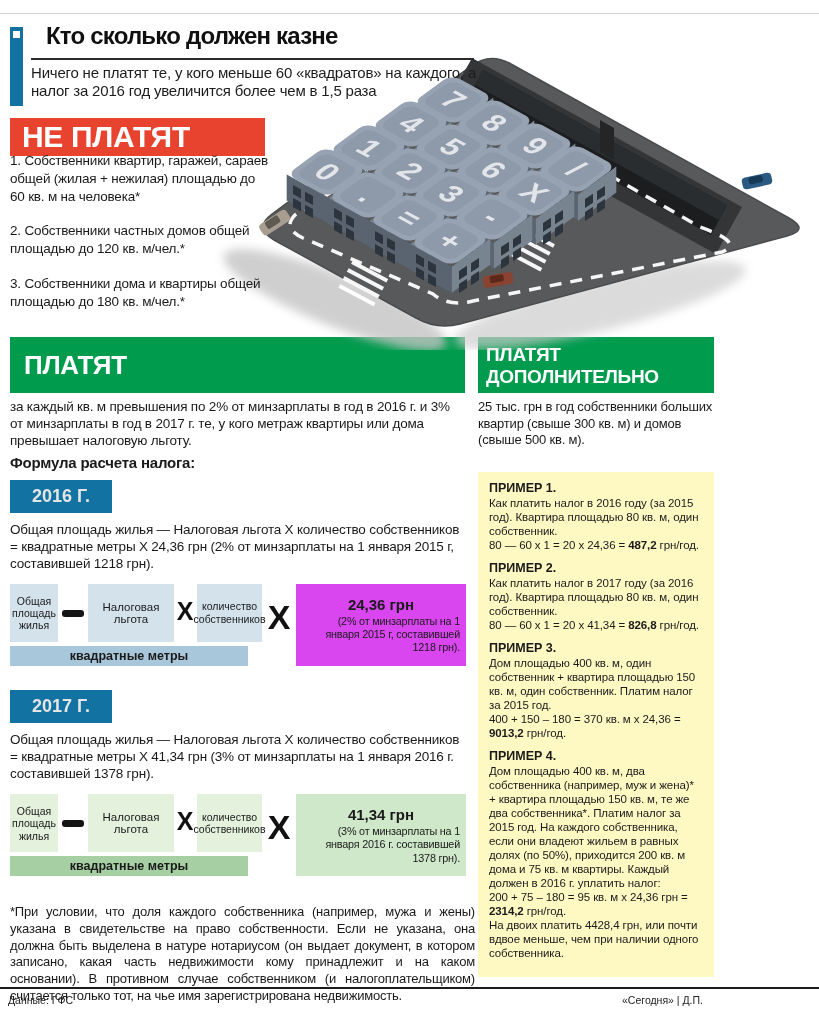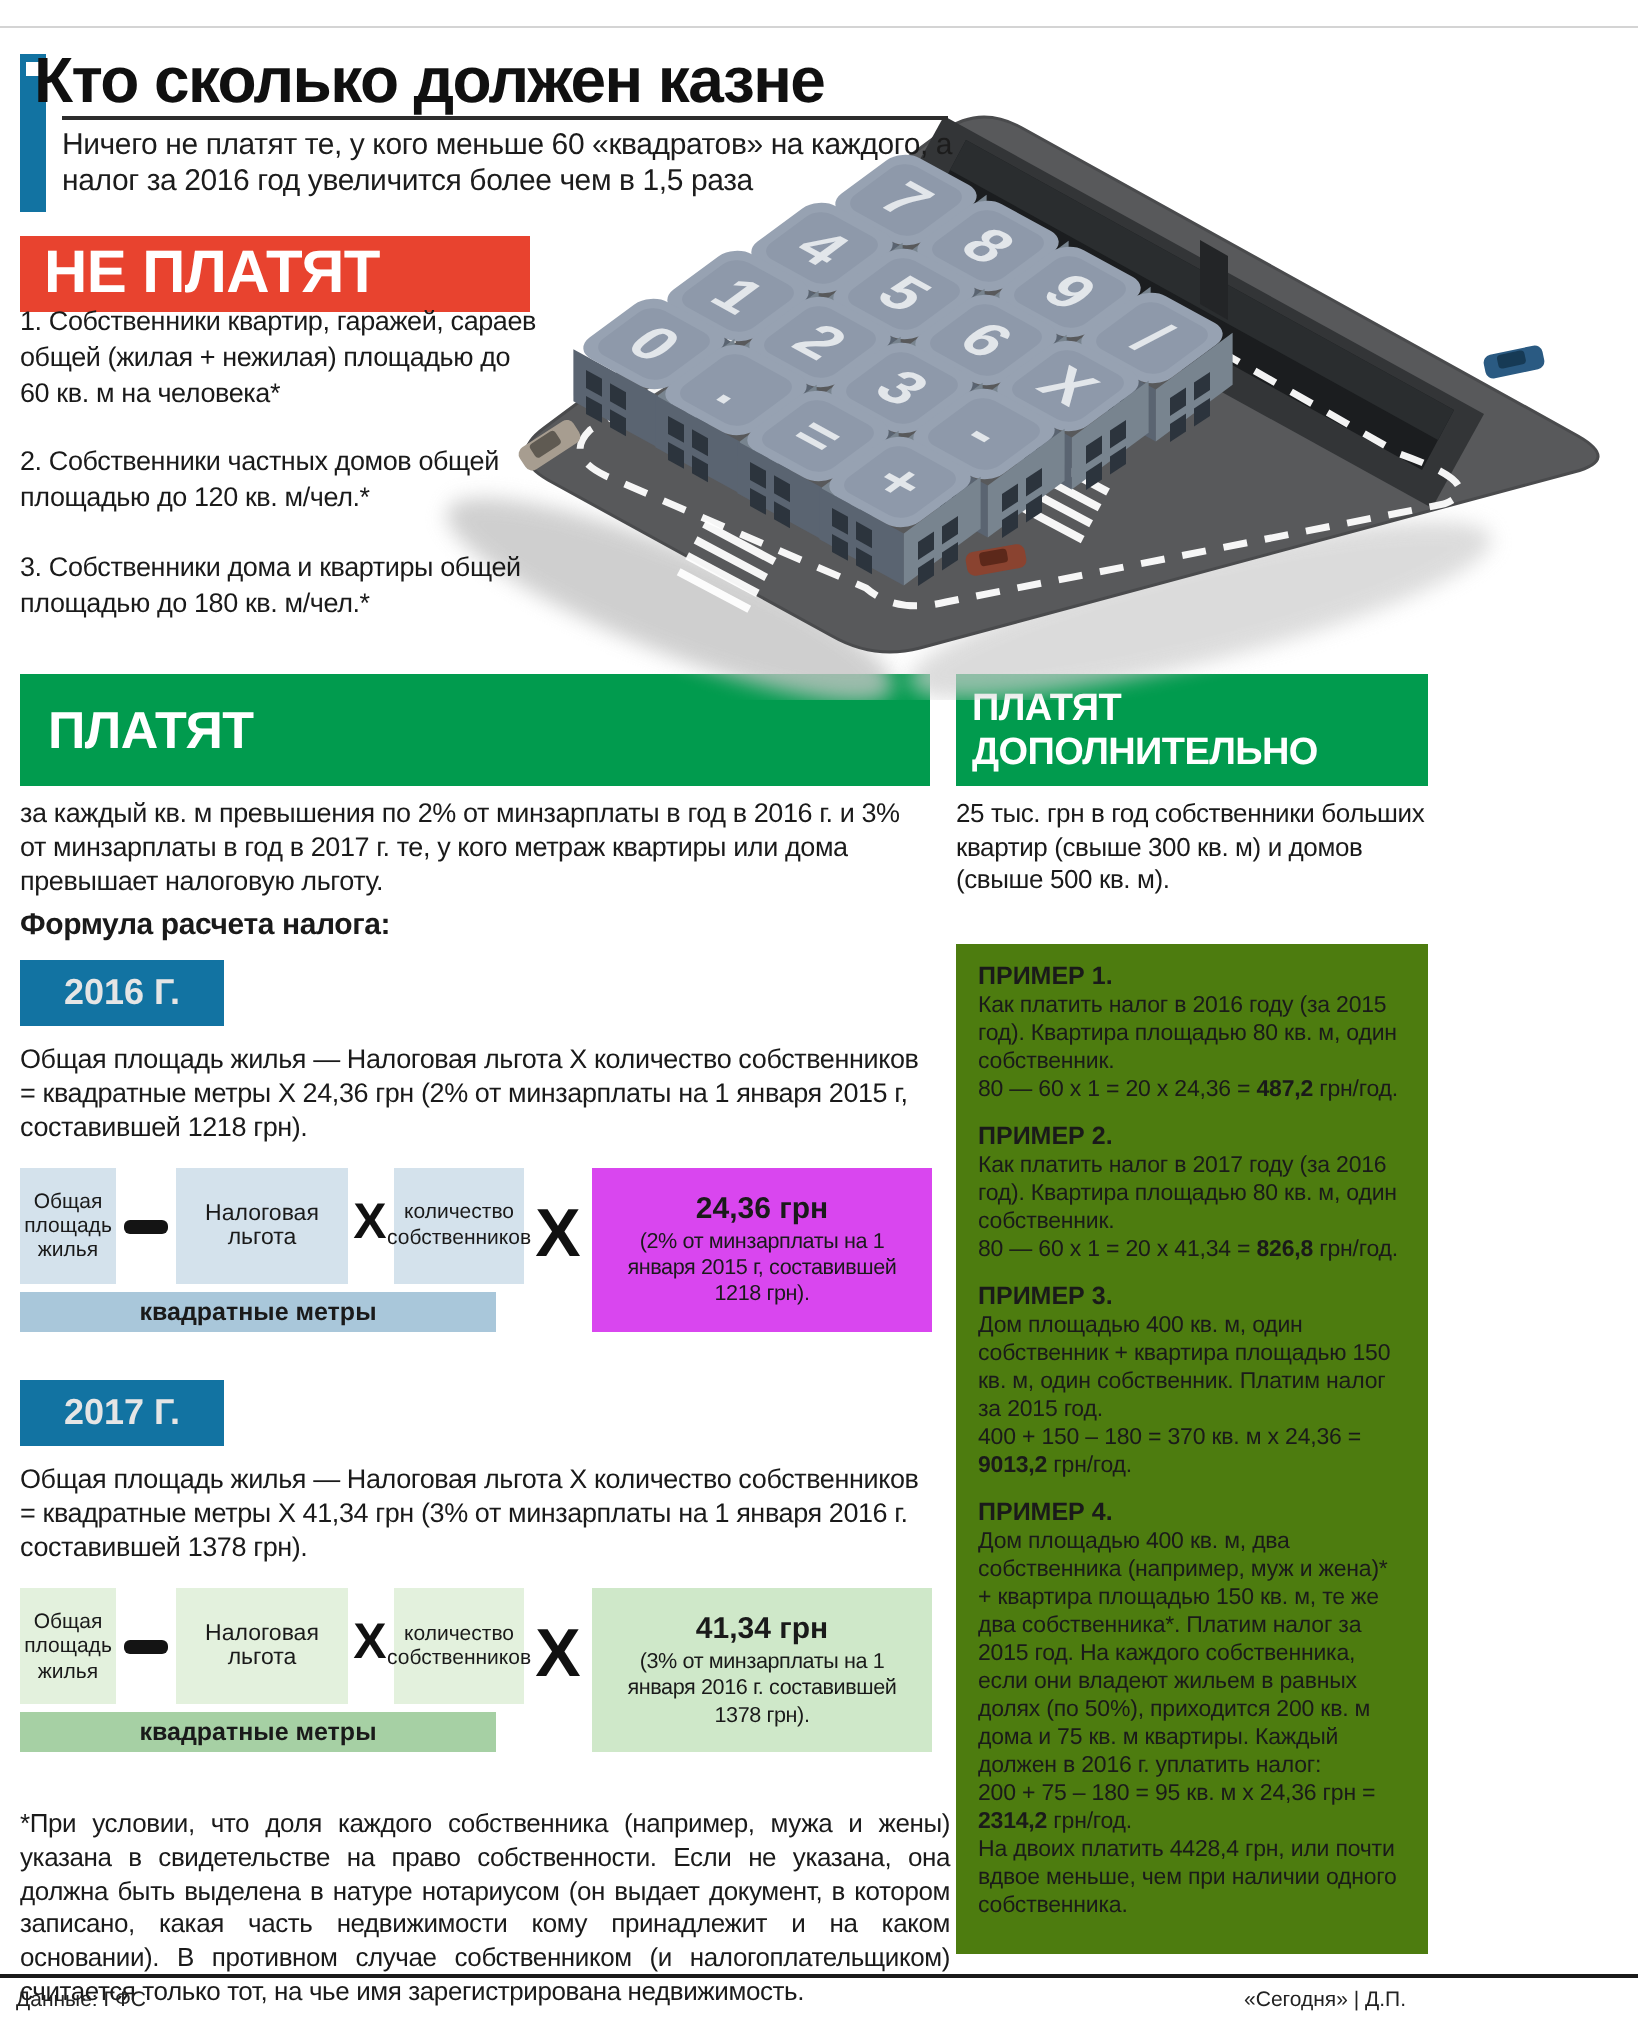--- a/index.html
+++ b/index.html
@@ -5,21 +5,21 @@
   * { margin:0; padding:0; box-sizing:border-box; }
   html,body { background:#fff; }
   body { font-family:"Liberation Sans","DejaVu Sans",sans-serif; color:#1a1a1a; }
   .page { position:relative; width:819px; height:1009px; background:#fff; overflow:hidden; margin:0 auto; }
 
   .top-hairline { position:absolute; left:0; top:13px; width:819px; height:1px; background:#d4d4d4; }
 
   
   .accent-bar { position:absolute; left:10px; top:27px; width:13px; height:79px; background:#1273a2; z-index:3; }
   .accent-bar::after { content:""; position:absolute; left:3px; top:4px; width:7px; height:7px; background:#fff; }
-  .main-title { position:absolute; left:17px; top:22px; width:460px; font-size:32px; font-weight:700; letter-spacing:-0.8px; color:#101010; z-index:3; }
+  .main-title { position:absolute; left:46px; top:22px; width:460px; font-size:24px; font-weight:700; letter-spacing:-0.8px; color:#101010; z-index:3; }
   .title-rule { position:absolute; left:31px; top:58px; width:443px; height:2px; background:#2d2d2d; z-index:3; }
   .subtitle { position:absolute; left:31px; top:64px; width:472px; font-size:15px; line-height:1.22; letter-spacing:-0.2px; color:#1c1c1c; z-index:3; }
 
   
   .calc-svg { position:absolute; left:0; top:0; width:819px; height:350px; z-index:1; }
   .key-label { font-family:"Liberation Sans",sans-serif; font-size:30px; font-weight:700; fill:#e2e6ea; }
 
   
   .np-header { position:absolute; left:10px; top:118px; width:255px; height:38px; background:#e8432f; color:#fff;
                font-size:30px; font-weight:700; line-height:38px; padding-left:12px; letter-spacing:-0.3px; z-index:2; }
@@ -42,36 +42,36 @@
   .diagram { position:relative; margin-top:12px; height:84px; width:456px; }
   .d-box { position:absolute; display:flex; align-items:center; justify-content:center; text-align:center; }
   .box-area    { left:0;   top:0; width:48px;  height:58px; font-size:10.5px; line-height:1.15; }
   .minus-icon  { position:absolute; left:52px; top:26px; width:22px; height:7px; border-radius:3px; background:#141414; }
   .box-benefit { left:78px; top:0; width:86px; height:58px; font-size:11.5px; }
   .times-1 { position:absolute; left:163px; top:13px; width:24px; text-align:center; font-size:25px; font-weight:700; color:#111; }
   .box-owners  { left:187px; top:0; width:65px; height:58px; font-size:10.5px; line-height:1.2; }
   .times-2 { position:absolute; left:252px; top:14px; width:34px; text-align:center; font-size:34px; font-weight:700; color:#111; }
   .result-box  { left:286px; top:0; width:170px; height:82px; flex-direction:column; padding:4px 6px; }
   .result-value { font-size:15px; font-weight:700; }
-  .result-note  { font-size:10.8px; line-height:1.22; margin-top:2px; letter-spacing:-0.2px; }
+  .result-note  { font-size:10.8px; line-height:1.22; margin-top:2px; letter-spacing:-0.2px;text-align:right; }
   .sq-bar { position:absolute; left:0; top:62px; width:238px; height:20px; display:flex; align-items:center; justify-content:center;
             font-size:12.5px; font-weight:700; }
   .theme-blue  .d-box   { background:#d4e2ec; }
   .theme-blue  .result-box { background:#d946ef; }
   .theme-blue  .sq-bar  { background:#a9c7da; }
   .theme-green .d-box   { background:#e3f1dd; }
   .theme-green .result-box { background:#cfe8c9; }
   .theme-green .sq-bar  { background:#a6d0a4; }
   .gap-17 { margin-top:22px; }
   .footnote { margin-top:26px; width:465px; font-size:13px; line-height:1.28; text-align:justify; letter-spacing:-0.2px; }
 
   
   .right-col { position:absolute; left:478px; top:399px; width:236px; }
   .extra-text { font-size:13px; line-height:1.28; letter-spacing:-0.2px; }
-  .examples-panel { margin-top:23px; background:#4d7c0f; padding:9px 11px 8px 11px; width:236px; height:505px; overflow:hidden; }
+  .examples-panel { margin-top:23px; background:#fef9c3; padding:9px 11px 8px 11px; width:236px; height:505px; overflow:hidden; }
   .ex-title { font-size:12.5px; font-weight:700; margin:9px 0 1px 0; }
   .ex-title.first { margin-top:0; }
   .ex-p { font-size:11.5px; line-height:1.22; letter-spacing:-0.1px; }
   .ex-bold { font-weight:700; }
   .ex-note { font-size:11.5px; line-height:1.22; letter-spacing:-0.1px; }
   .ex-note:empty { display:none; }
 
   
   .footer-rule { position:absolute; left:0; top:987px; width:819px; height:2px; background:#1a1a1a; }
   .footer-source { position:absolute; left:8px; top:994px; font-size:10.5px; color:#222; }

